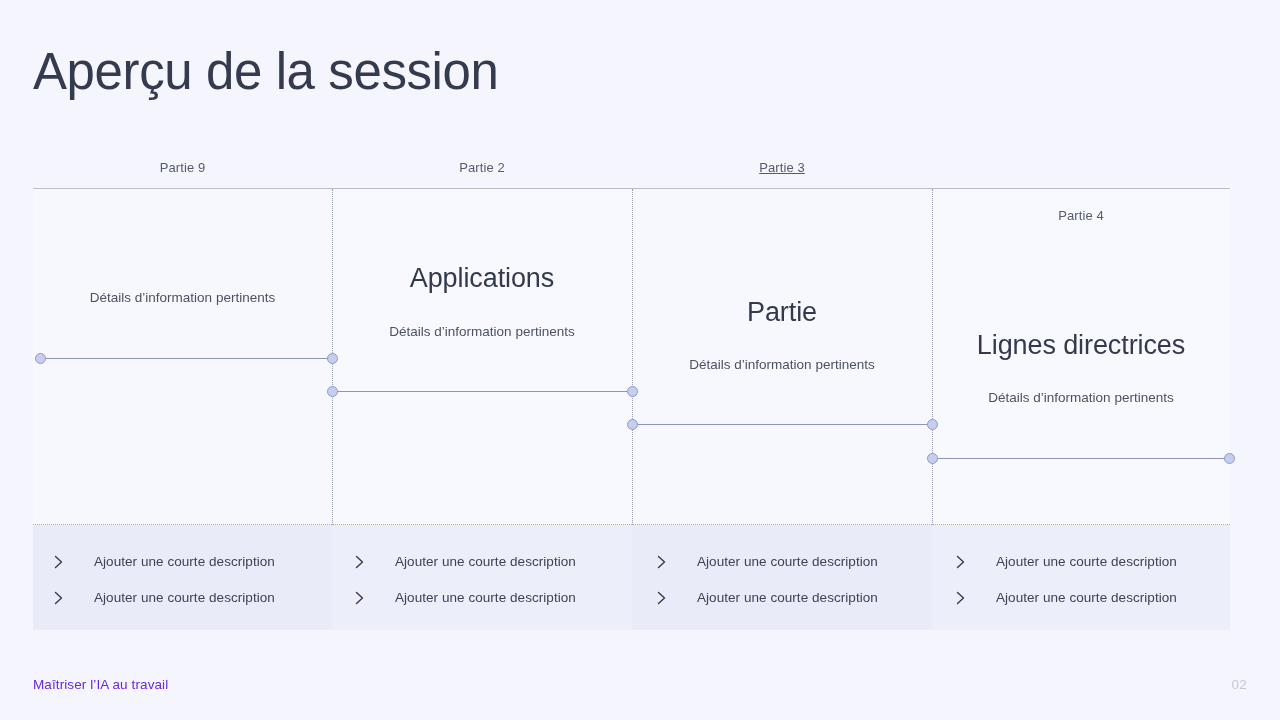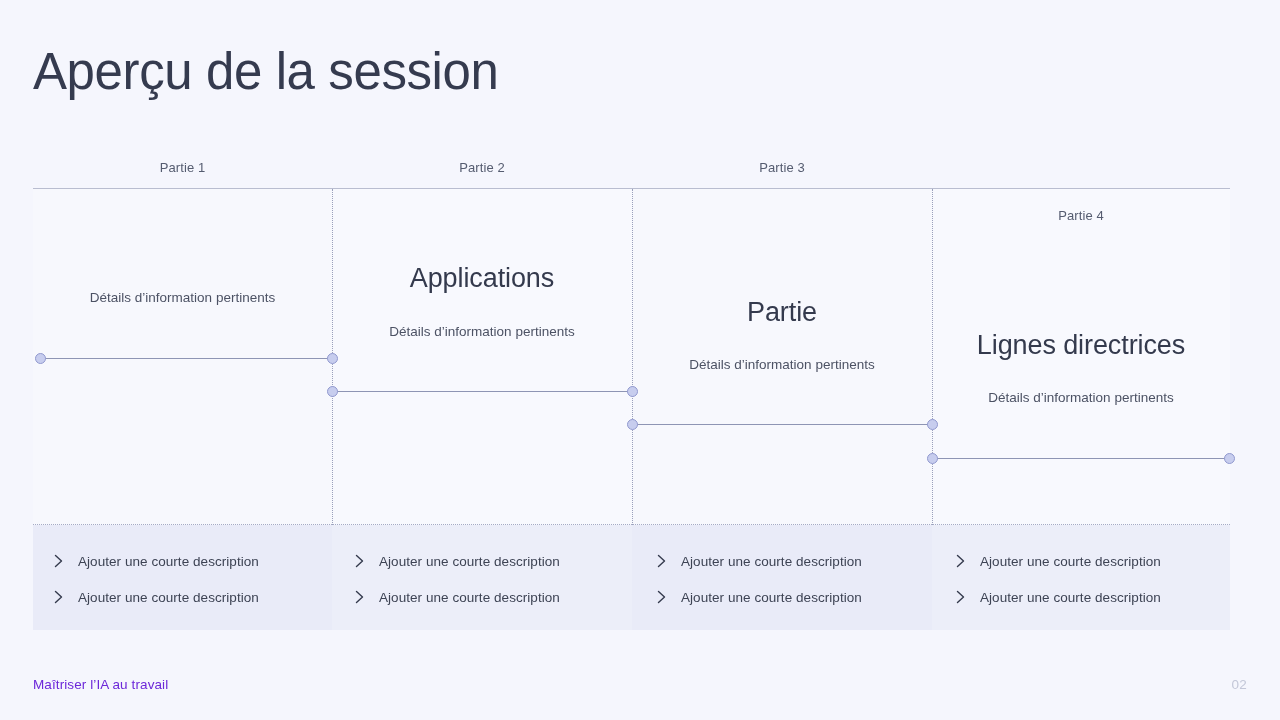--- a/index.html
+++ b/index.html
@@ -136,22 +136,22 @@
     position: absolute;
     top: 0;
     height: 105px;
     background: #e9ebf8;
   }
   .band-cell.cell-lite { background: #eceef9; }
 
   .bullet {
     position: absolute;
     display: flex;
-    align-items: flex-start;
-    gap: 0;
+    align-items: flex-end;
+    gap: 16px;
     white-space: nowrap;
   }
   .chev {
     width: 24px;
     display: inline-flex;
     align-items: center;
     justify-content: flex-start;
     color: #343a4d;
   }
   .chev svg { display: block; }
@@ -187,23 +187,23 @@
 
   <div class="page-title">Aperçu de la session</div>
 
   <div class="plot">
 
     <div class="col-bg tint-a" style="left:0px;   width:299px;"></div>
     <div class="col-bg tint-b" style="left:299px; width:300px;"></div>
     <div class="col-bg tint-a" style="left:599px; width:300px;"></div>
     <div class="col-bg tint-b" style="left:899px; width:298px;"></div>
 
-    <div class="col-head" style="left:0px;   width:299px;">Partie 1</div>
+    <div class="col-head" style="left:0px;   width:299px;">Partie 9</div>
     <div class="col-head" style="left:299px; width:300px;">Partie 2</div>
-    <div class="col-head" style="left:599px; width:300px;">Partie 3</div>
+    <div class="col-head" style="left:599px; width:300px;text-decoration:underline;">Partie 3</div>
     <div class="col-head" style="left:899px; width:298px;margin-top:48px;">Partie 4</div>
 
     <div class="head-rule"></div>
 
     <div class="vdiv" style="left:299px;"></div>
     <div class="vdiv" style="left:599px;"></div>
     <div class="vdiv" style="left:899px;"></div>
 
     <div class="stage-sub" style="left:0px;   width:299px; top:134px;">Détails d’information pertinents</div>
 

